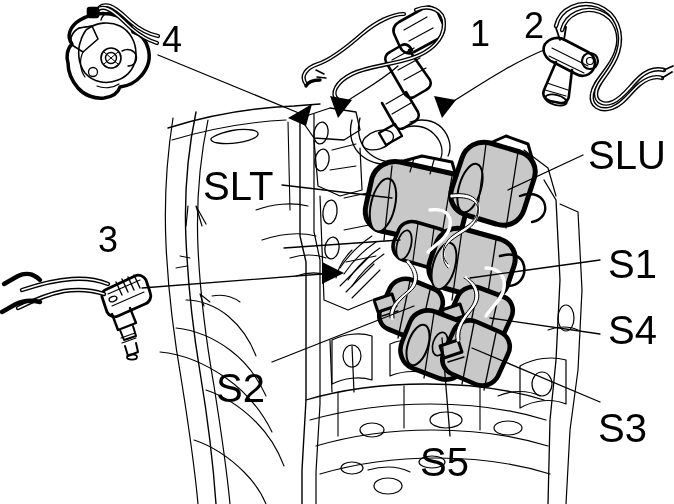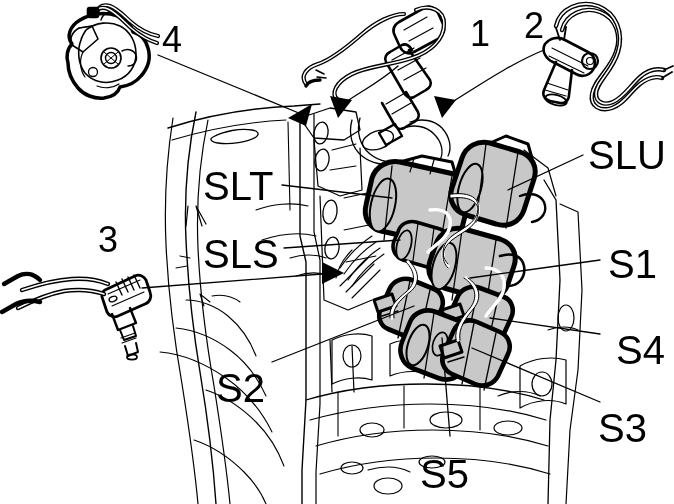--- a/index.html
+++ b/index.html
@@ -332,20 +332,19 @@
     </g>
   </svg>
 
   <div class="lbl lbl-num" style="left:162px;top:22px;">4</div>
   <div class="lbl lbl-num" style="left:470px;top:16px;">1</div>
   <div class="lbl lbl-num" style="left:524px;top:8px;">2</div>
   <div class="lbl lbl-num" style="left:98px;top:222px;">3</div>
 
   <div class="lbl lbl-code" style="left:588px;top:135px;">SLU</div>
   <div class="lbl lbl-code" style="left:203px;top:166px;">SLT</div>
-  <div class="lbl lbl-code" style="left:203px;top:234px;">SLS</div>
   <div class="lbl lbl-code" style="left:608px;top:244px;">S1</div>
-  <div class="lbl lbl-code" style="left:608px;top:330px;margin-left:8px;">S4</div>
+  <div class="lbl lbl-code" style="left:608px;top:310px;">S4</div>
   <div class="lbl lbl-code" style="left:598px;top:408px;">S3</div>
   <div class="lbl lbl-code" style="left:216px;top:368px;">S2</div>
-  <div class="lbl lbl-code" style="left:420px;top:454px;">S5</div>
+  <div class="lbl lbl-code" style="left:420px;top:442px;">S5</div>
 
 </div>
 
 </body></html>

